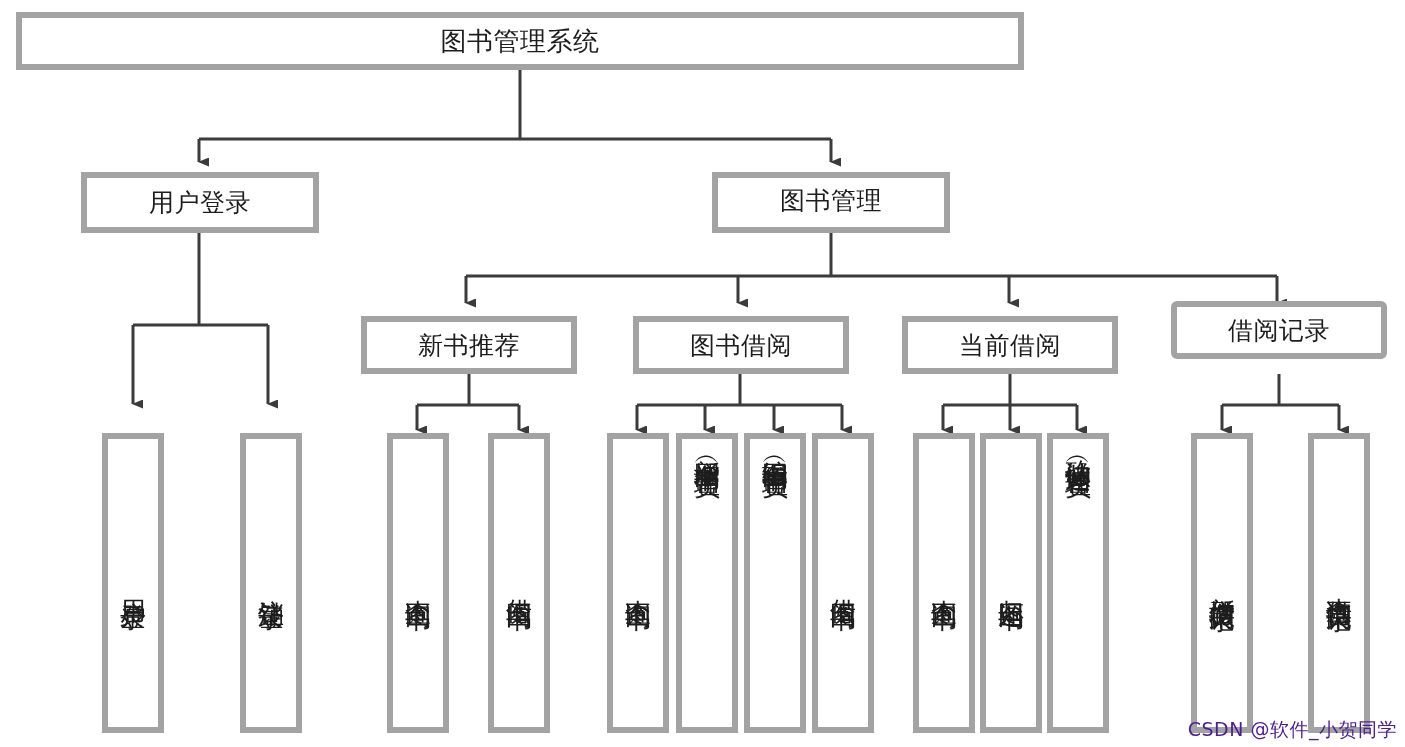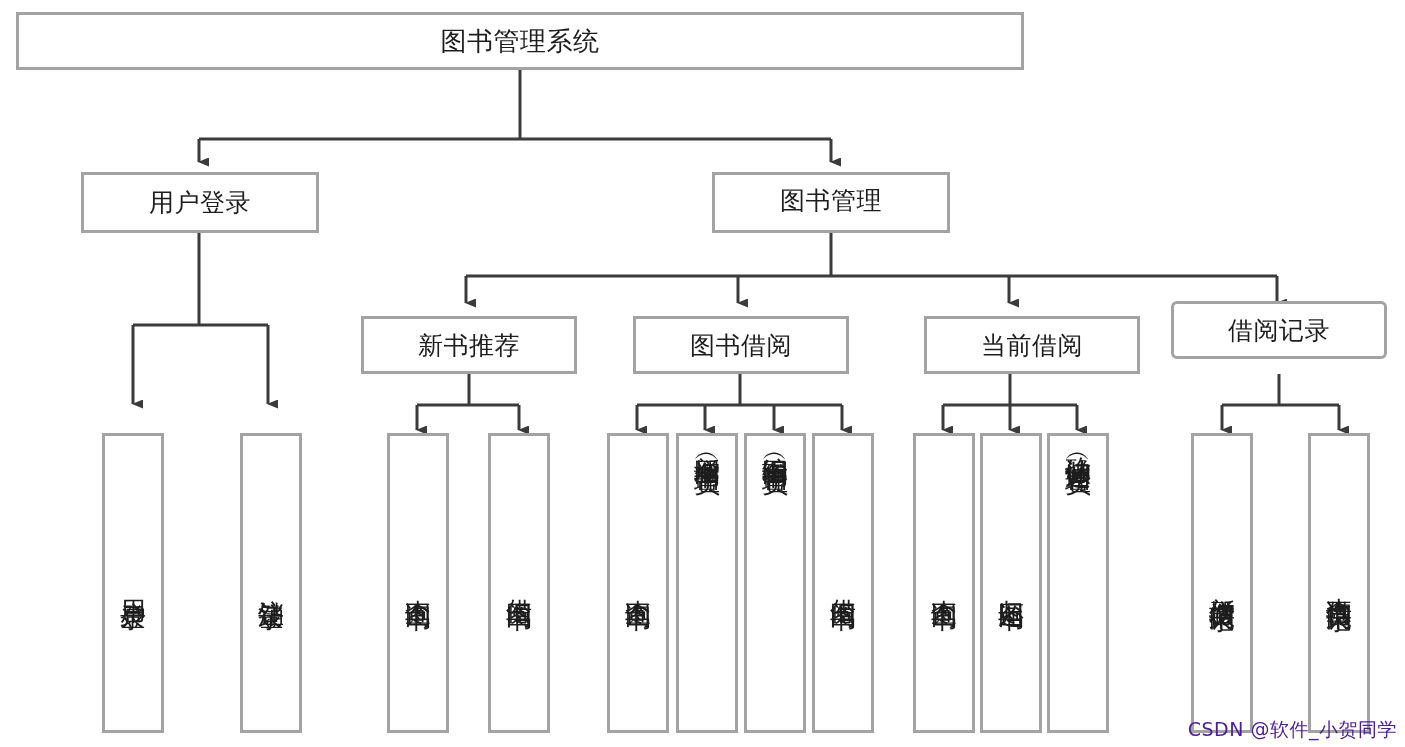--- a/index.html
+++ b/index.html
@@ -20,21 +20,21 @@
     left: 0;
     top: 0;
     width: 1405px;
     height: 747px;
     pointer-events: none;
   }
   .node {
     position: absolute;
     box-sizing: border-box;
     background: #ffffff;
-    border: 3px solid #a3a3a3;
+    border: 6px solid #a3a3a3;
     display: flex;
     align-items: center;
     justify-content: center;
     z-index: 2;
   }
   .node-label {
     color: #1d1d1d;
     line-height: 1.0;
     white-space: nowrap;
   }
@@ -147,21 +147,21 @@
   </div>
 
   <div class="node horiz" style="left:361px; top:316px; width:216px; height:58px;">
     <span class="node-label">新书推荐</span>
   </div>
 
   <div class="node horiz" style="left:633px; top:316px; width:216px; height:58px;">
     <span class="node-label">图书借阅</span>
   </div>
 
-  <div class="node horiz" style="left:924px; top:316px; width:216px; height:58px;">
+  <div class="node horiz" style="left:902px; top:316px; width:216px; height:58px;">
     <span class="node-label">当前借阅</span>
   </div>
 
   <div class="node horiz" style="left:1171px; top:301px; width:216px; height:58px;border-radius:6px;">
     <span class="node-label">借阅记录</span>
   </div>
 
   <div class="node vert align-mid" style="left:102px; top:433px; width:62px; height:300px;">
     <span class="node-label">用户登录</span>
   </div>

